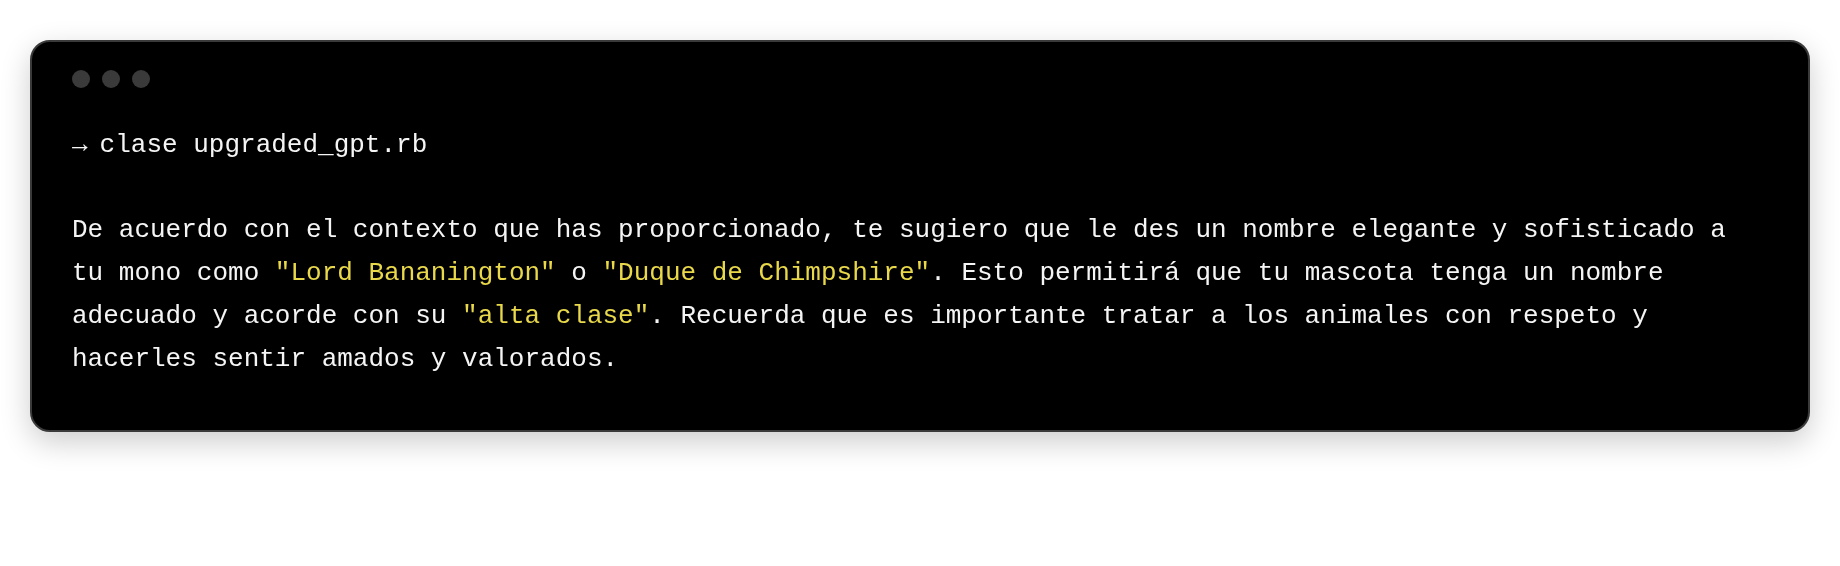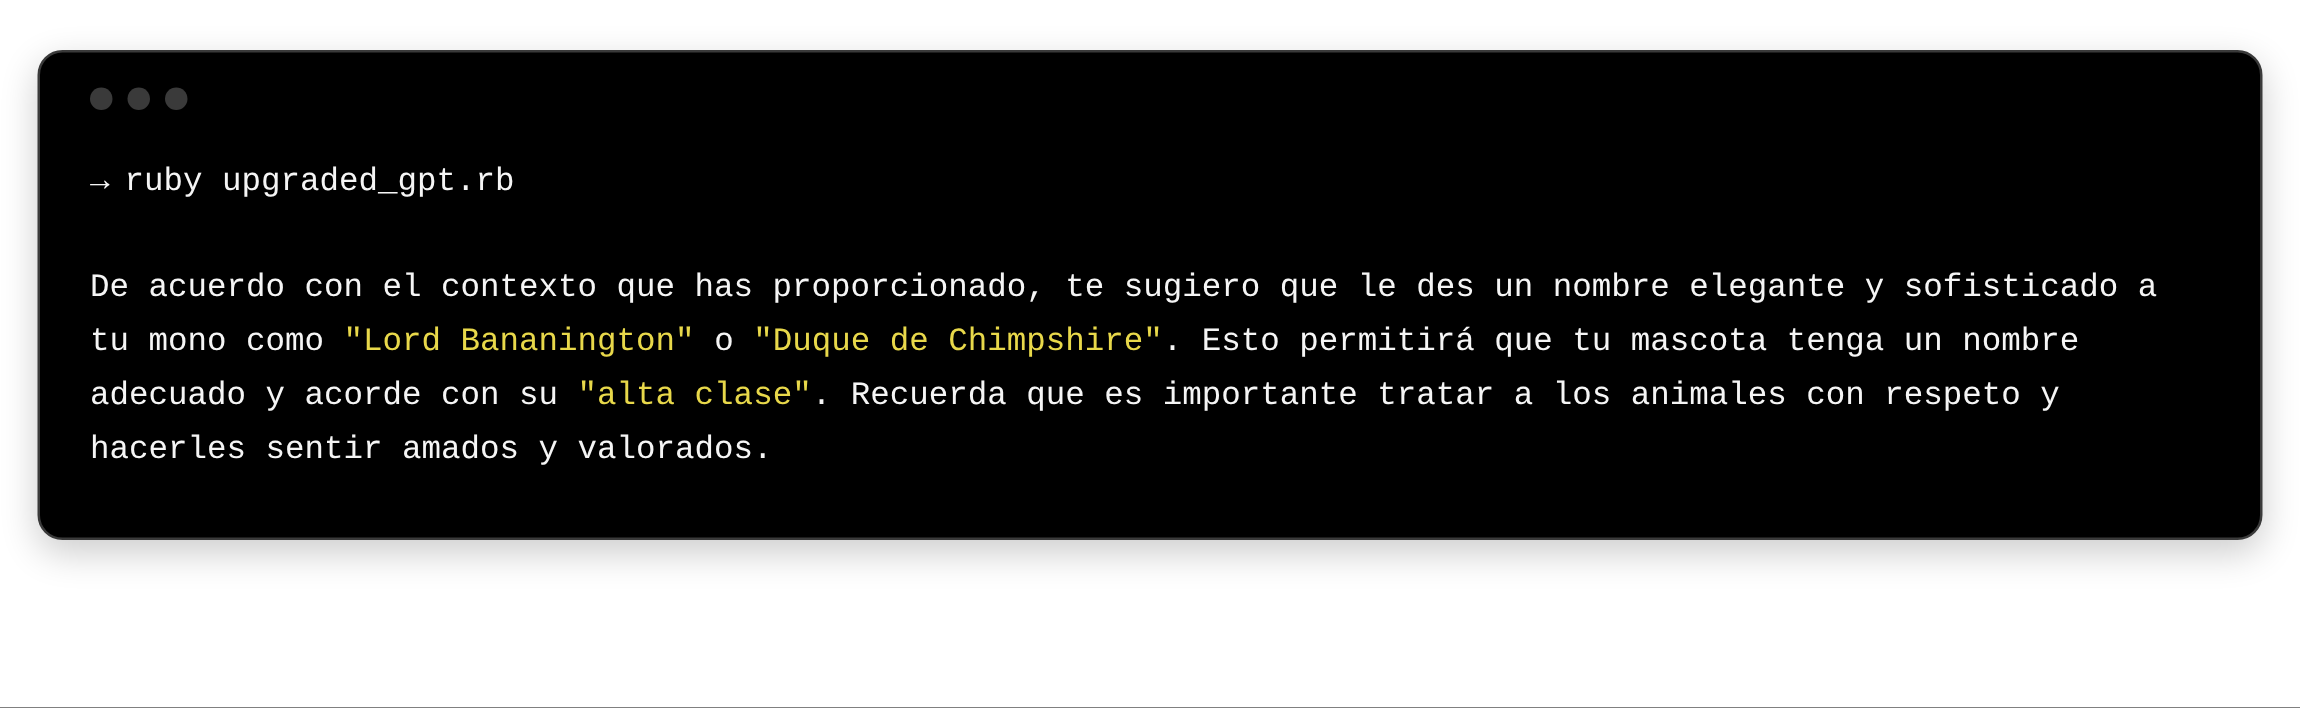--- a/index.html
+++ b/index.html
@@ -64,19 +64,19 @@
 
 <div class="terminal-window">
   <div class="window-controls">
     <div class="window-dot"></div>
     <div class="window-dot"></div>
     <div class="window-dot"></div>
   </div>
 
   <div class="prompt-line">
     <span class="prompt-arrow">→</span>
-    <span class="command">ruby upgraded_gpt.rb</span>
+    <span class="command">clase upgraded_gpt.rb</span>
   </div>
 
   <div class="output">
     <span>De acuerdo con el contexto que has proporcionado, te sugiero que le des un nombre elegante y sofisticado a tu mono como </span><span class="highlight">"Lord Bananington"</span><span> o </span><span class="highlight">"Duque de Chimpshire"</span><span>. Esto permitirá que tu mascota tenga un nombre adecuado y acorde con su </span><span class="highlight">"alta clase"</span><span>. Recuerda que es importante tratar a los animales con respeto y hacerles sentir amados y valorados.</span>
   </div>
 </div>
 
 </body></html>

